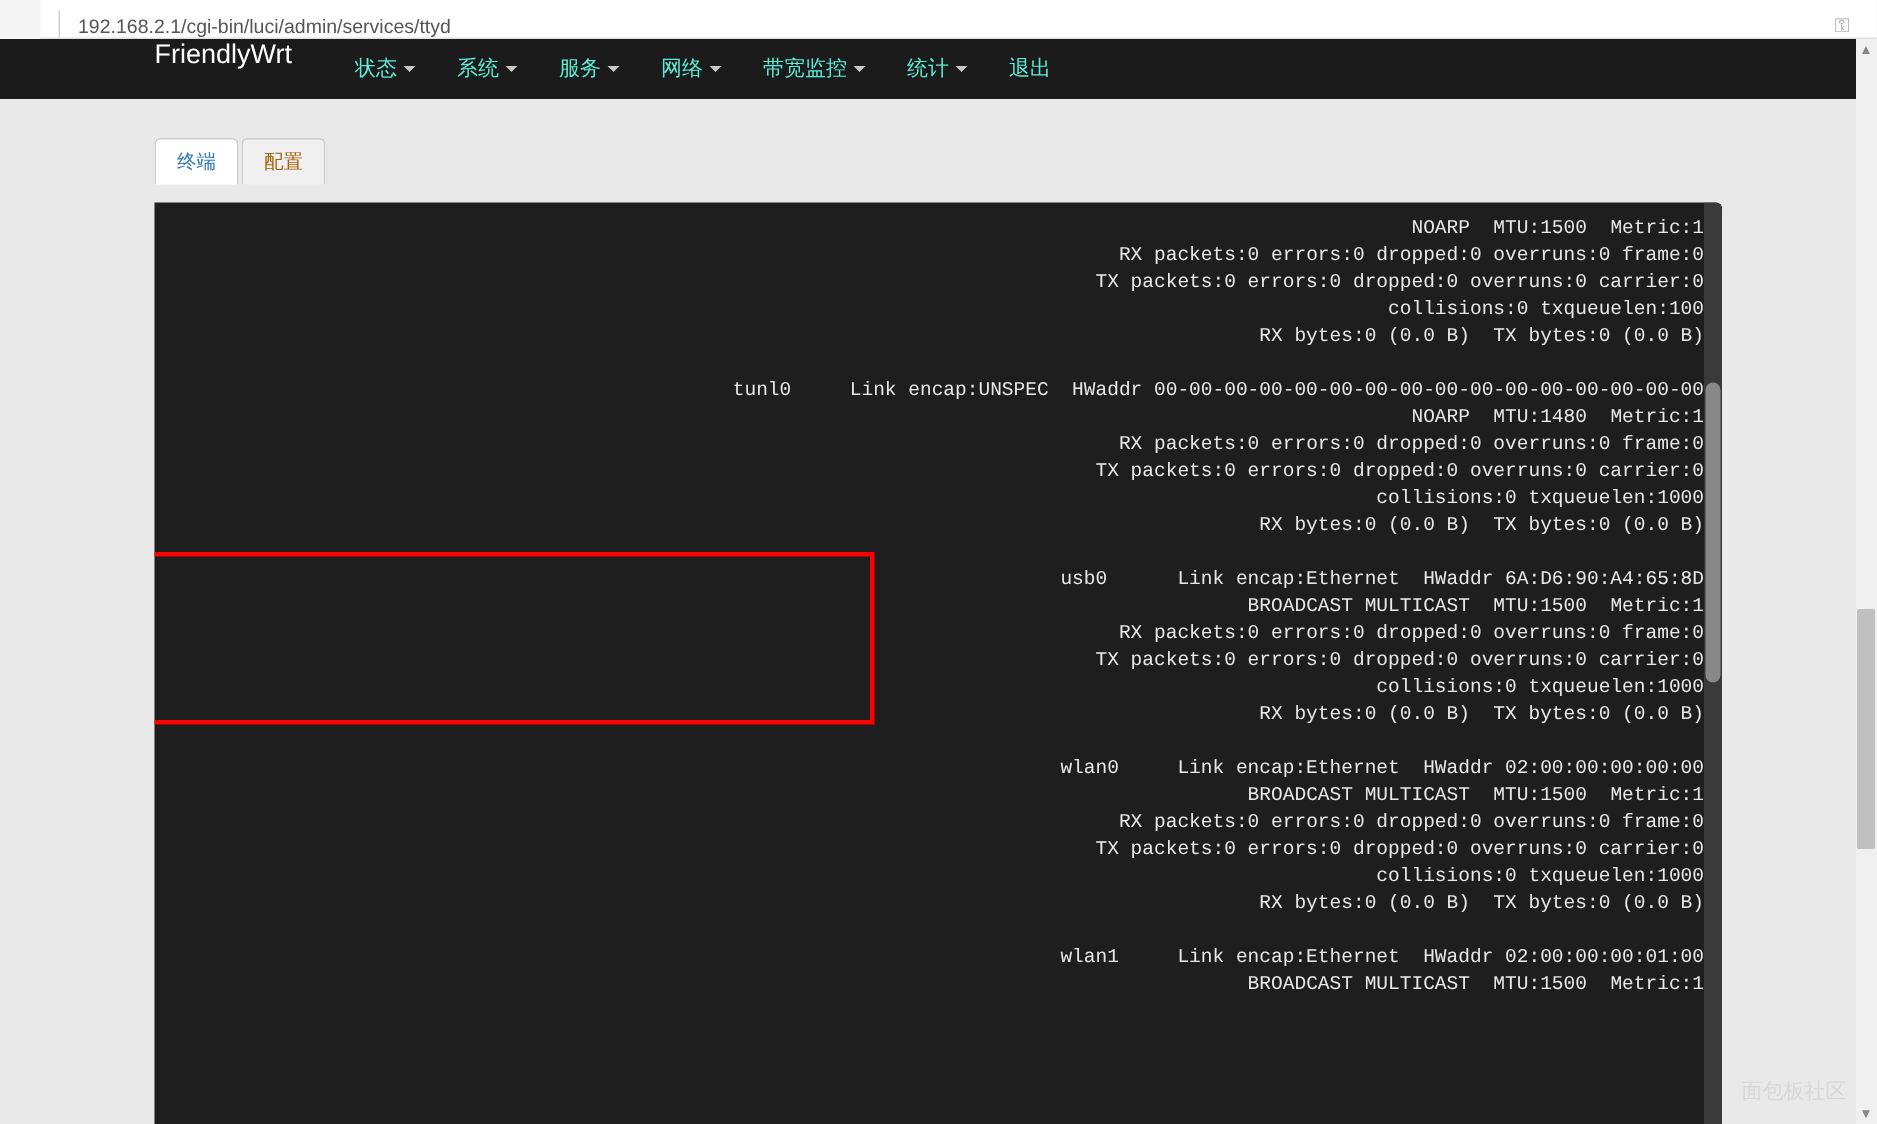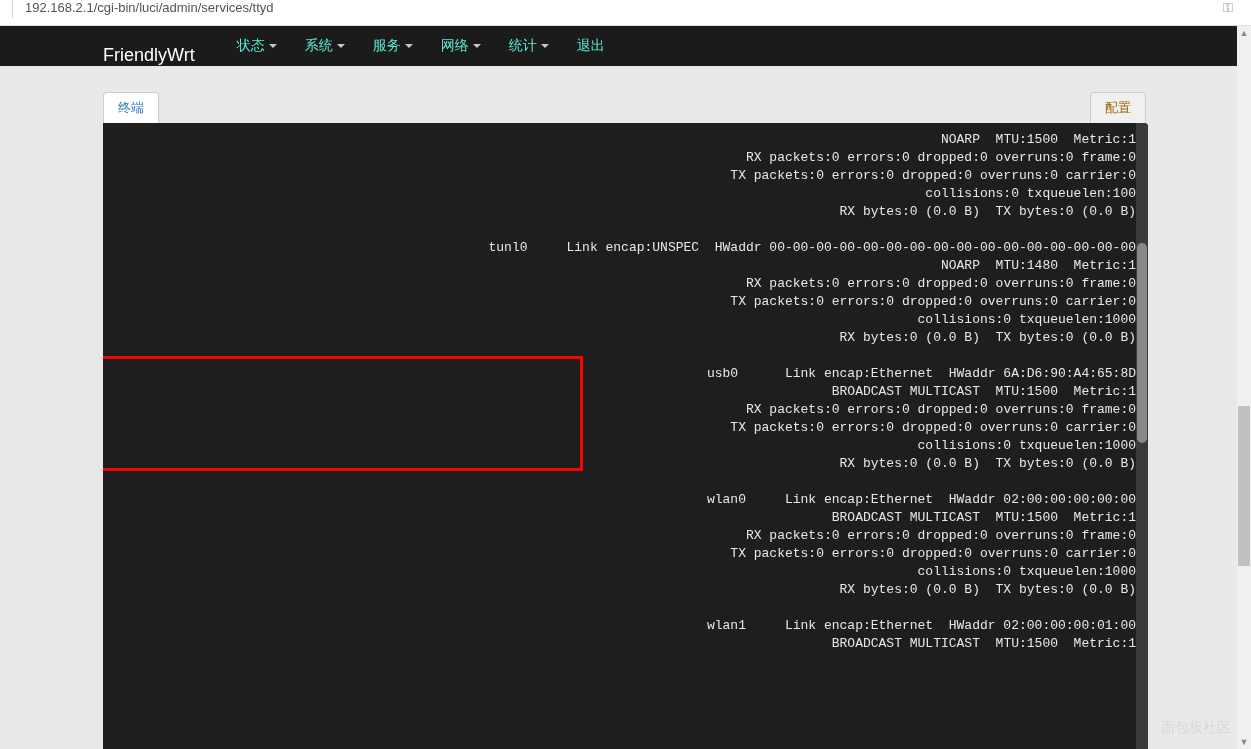--- a/index.html
+++ b/index.html
@@ -1,34 +1,34 @@
 <!DOCTYPE html>
 <html><head>
   <meta charset="utf-8">
   <style>
     * { margin: 0; padding: 0; box-sizing: border-box; }
     body { font-family: -apple-system, BlinkMacSystemFont, "Segoe UI", Arial, sans-serif; background: #f5f5f5; width: 1251px; height: 749px; overflow: hidden; }
     
-    .addr-bar { height: 26px; background: #fff; display: flex; align-items: flex-start; padding: 0 10px; font-size: 13px; color: #555; border-bottom: 1px solid #e0e0e0; position: relative; }
+    .addr-bar { height: 26px; background: #fff; display: flex; align-items: flex-end; padding: 0 10px; font-size: 13px; color: #555; border-bottom: 1px solid #e0e0e0; position: relative; margin-left: 27px; }
     .addr-bar .url { margin-left: 10px; }
     .addr-bar .divider { width: 1px; height: 18px; background: #d0d0d0; margin: 0 2px; }
     .addr-bar .key-icon { position: absolute; right: 18px; color: #999; font-size: 13px; }
     
     .page-bg { background: #e9e9e9; padding: 0; height: calc(100% - 26px); overflow-y: auto; }
     
     .header { background: #1b1b1b; height: 40px; display: flex; align-items: center; padding: 0 0 0 0; margin: 0; }
-    .header-inner { width: 1045px; margin: 0 auto; display: flex; align-items: flex-end; height: 100%; }
+    .header-inner { width: 1045px; margin: 0 auto; display: flex; align-items: flex-start; height: 100%; }
     .brand { color: #fff; font-size: 18px; font-weight: 400; margin-right: 28px; cursor: pointer; }
     .nav { display: flex; height: 100%; }
     .nav-item { color: #5eead4; font-size: 14px; padding: 0 14px; display: flex; align-items: center; cursor: pointer; white-space: nowrap; }
     .caret { margin-left: 4px; border-top: 4px solid #c8c8c8; border-left: 4px solid transparent; border-right: 4px solid transparent; display: inline-block; }
     
     .content { width: 1045px; margin: 0 auto; padding-top: 26px; }
     
-    .tabs { display: flex; margin-bottom: 0; justify-content: space-between; }
+    .tabs { display: flex; margin-bottom: 12px; }
     .tab { padding: 6px 14px; font-size: 13px; border: 1px solid #ccc; border-bottom: none; background: #eee; color: #a16207; cursor: pointer; border-radius: 4px 4px 0 0; margin-right: 2px; }
     .tab.active { background: #fff; color: #337ab7; border-color: #ccc; position: relative; z-index: 2; }
     .tab:not(.active) { background: #f0f0f0; }
     
     .terminal-wrap { position: relative; background: #1e1e1e; border-radius: 0 4px 4px 4px; overflow: hidden; height: 716px; text-align: right; }
     .terminal { font-family: Consolas, "Courier New", monospace; font-size: 13px; line-height: 18px; color: #e8e8e8; padding: 8px 12px; white-space: pre; position: relative; height: 100%; overflow: hidden; }
     
     .highlight-box { position: absolute; border: 3px solid #ff0000; left: -4px; top: 233px; width: 484px; height: 115px; pointer-events: none; }
     
     .terminal-scroll { position: absolute; right: 0; top: 0; width: 12px; height: 100%; background: #3a3a3a; }
@@ -53,20 +53,21 @@
 
 <div class="page-bg">
   <div class="header">
     <div class="header-inner">
       <div class="brand">FriendlyWrt</div>
       <div class="nav" id="nav">
           <div class="nav-item">状态<span class="caret"></span></div>
           <div class="nav-item">系统<span class="caret"></span></div>
           <div class="nav-item">服务<span class="caret"></span></div>
           <div class="nav-item">网络<span class="caret"></span></div>
+          <div class="nav-item">带宽监控<span class="caret"></span></div>
           <div class="nav-item">统计<span class="caret"></span></div>
           <div class="nav-item">退出</div>
         </div>
     </div>
   </div>
 
   <div class="content">
     <div class="tabs" id="tabs">
         <div class="tab active">终端</div>
         <div class="tab">配置</div>

